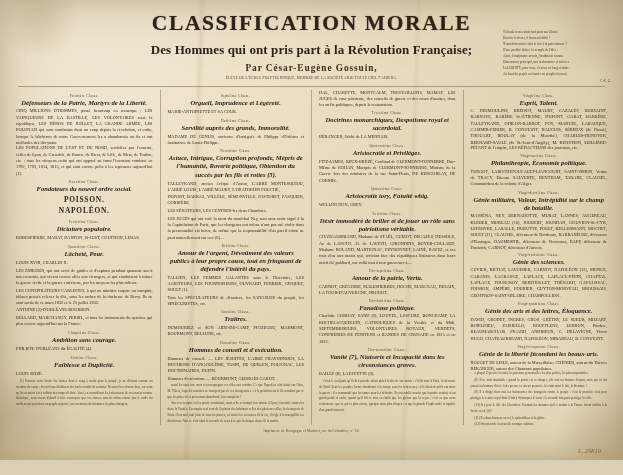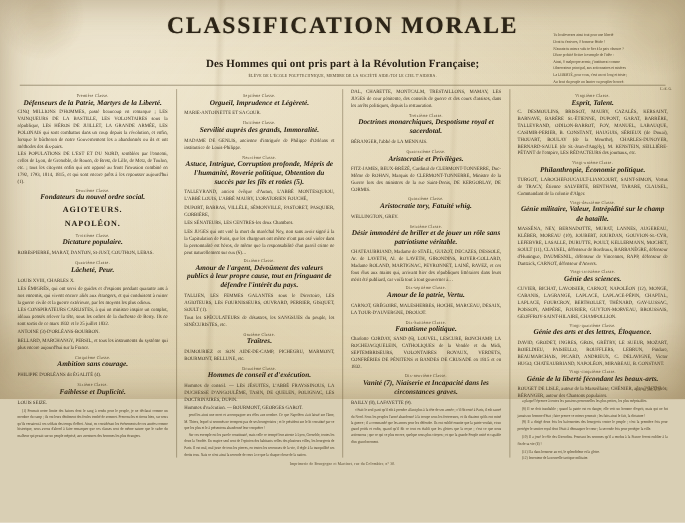--- a/index.html
+++ b/index.html
@@ -3,21 +3,21 @@
 <meta charset="utf-8">
 <style>
   html,body{margin:0;padding:0;}
   body{
     width:623px;height:475px;overflow:hidden;
     background:#d9cfb4;
     font-family:"Liberation Serif", serif;
     color:#2a2318;
   }
   #sheet{
-    position:relative;width:623px;height:363px;
+    position:relative;width:623px;height:460px;
     background:
       radial-gradient(ellipse at 18% 12%, #efe7d1 0%, rgba(239,231,209,0) 55%),
       radial-gradient(ellipse at 85% 80%, #e7dcc0 0%, rgba(231,220,192,0) 60%),
       linear-gradient(150deg,#eae0c6 0%,#e3d8bb 38%,#dacda9 72%,#cfc098 100%);
     text-decoration: underline;
   }
   #sheet:before{
     content:"";position:absolute;inset:0;pointer-events:none;
     background:
       radial-gradient(circle at 6% 4%, rgba(150,120,70,.20) 0 10px, rgba(150,120,70,0) 40px),
@@ -33,22 +33,22 @@
   }
   #page{position:absolute;inset:0;padding:8px 16px 6px 16px;box-sizing:border-box;}
 
   .masthead{text-align:center;position:relative;}
   .title1{
     font-size:21.5px;font-weight:bold;letter-spacing:1.6px;
     line-height:1.04;margin:4px 0 0 0;
     text-shadow:0 0 1px rgba(40,30,12,.55);
   }
   .title2{
-    font-size:10px;font-weight:bold;letter-spacing:.1px;
-    line-height:1.1;margin:19px 0 0 0;
+    font-size:13px;font-weight:bold;letter-spacing:.1px;
+    line-height:1.1;margin:9px 0 0 0;
   }
   .title3{
     font-size:9.4px;font-weight:bold;letter-spacing:.9px;
     margin:5px 0 0 0;color:#3a2f1c;
   }
   .title4{
     font-size:3.5px;letter-spacing:.25px;margin:3px 0 0 0;
     color:#4a3d26;transform:scaleY(1.15);
   }
 
@@ -103,20 +103,21 @@
 </head>
 <body>
 
 <div id="sheet">
   <div class="fold"></div>
   <div id="page">
 
     <div class="masthead">
       <div class="title1">CLASSIFICATION MORALE</div>
       <div class="title2">Des Hommes qui ont pris part à la Révolution Française;</div>
+      <div class="title3">Par César-Eugène Gossuin,</div>
       <div class="title4">ÉLÈVE DE L'ÉCOLE POLYTECHNIQUE, MEMBRE DE LA SOCIÉTÉ AIDE-TOI LE CIEL T'AIDERA.</div>
 
       <div class="epigraph">
         <div id="epigraph-lines">
             <div>Tu bouleverses ainsi tout pour une liberté</div>
             <div>Dont tu t'enivres, ô honneur fétide !</div>
             <div>N'aurais-tu mieux valu te fier à la paix obscure ?</div>
             <div>D'une probité fictive à exemple de l'idée :</div>
             <div>Ainsi, ô malpropre avenir, j'instituerai comme</div>
             <div>Observateur principal, aux actionnaires et misères</div>
@@ -130,21 +131,21 @@
     <div class="rule"></div>
 
     <div class="cols" id="columns-root">
         <div class="col">
           <div class="cls-label">Première Classe.</div>
           <div class="cls-title">Défenseurs de la Patrie, Martyrs de la Liberté.</div>
           <div class="names">CINQ MILLIONS D'HOMMES, passé beaucoup en remarque ; LES VAINQUEURS DE LA BASTILLE, LES VOLONTAIRES sous la république, LES HÉROS DE JUILLET, LA GRANDE ARMÉE, LES POLONAIS qui sont combattus dans un coup depuis la révolution, et enfin, lorsque le bûcheron de notre Gouvernement les a abandonnés ou ils et ont méthodes des dix-pairs.</div>
           <div class="names">LES POPULATIONS DE L'EST ET DU NORD, semblées par l'ennemi, celles de Lyon, de Grenoble, de Rouen, de Brest, de Lille, de Metz, de Toulon, etc. ; tous les citoyens enfin qui ont opposé au front l'invasion combiné en 1792, 1793, 1814, 1815, et qui sont encore prêts à les repousser aujourd'hui (1).</div>
           <div class="cls-label">Deuxième Classe.</div>
           <div class="cls-title">Fondateurs du nouvel ordre social.</div>
-          <div class="big">AGIOTEURS.</div>
+          <div class="big">POISSON.</div>
           <div class="big">NAPOLÉON.</div>
           <div class="cls-label">Troisième Classe.</div>
           <div class="cls-title">Dictature populaire.</div>
           <div class="names">ROBESPIERRE, MARAT, DANTON, St-JUST, COUTHON, LEBAS.</div>
           <div class="cls-label">Quatrième Classe.</div>
           <div class="cls-title">Lâcheté, Peur.</div>
           <div class="names">LOUIS XVIII, CHARLES X.</div>
           <div class="names">LES ÉMIGRÉS, qui ont servi de guides et d'espions pendant quarante ans à nos ennemis, qui vivent encore aliés aux étrangers, et qui conduisent à ruiner la guerre civile et la guerre extérieure, par les moyens les plus odieux.</div>
           <div class="names">LES CONSPIRATEURS CARLISTES, à qui on ministre inspire un complot, idéaux pensés relever la tête, sous les ordres de la duchesse de Berry. Ils ne sont sortis de ce mars 1832 et le 25 juillet 1832.</div>
           <div class="names">ANTOINE (3)-D'ORLÉANS-BOURBON.</div>

